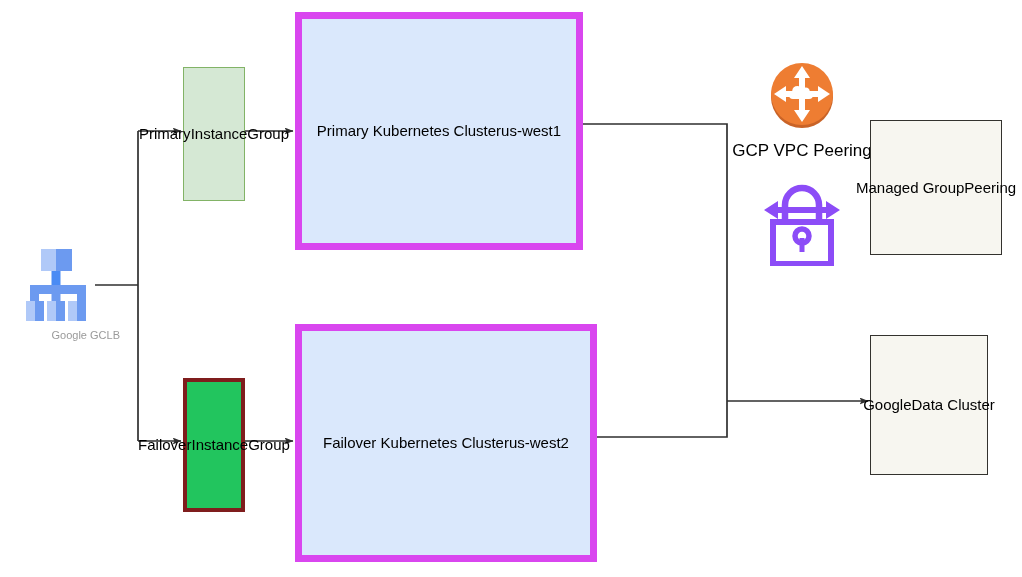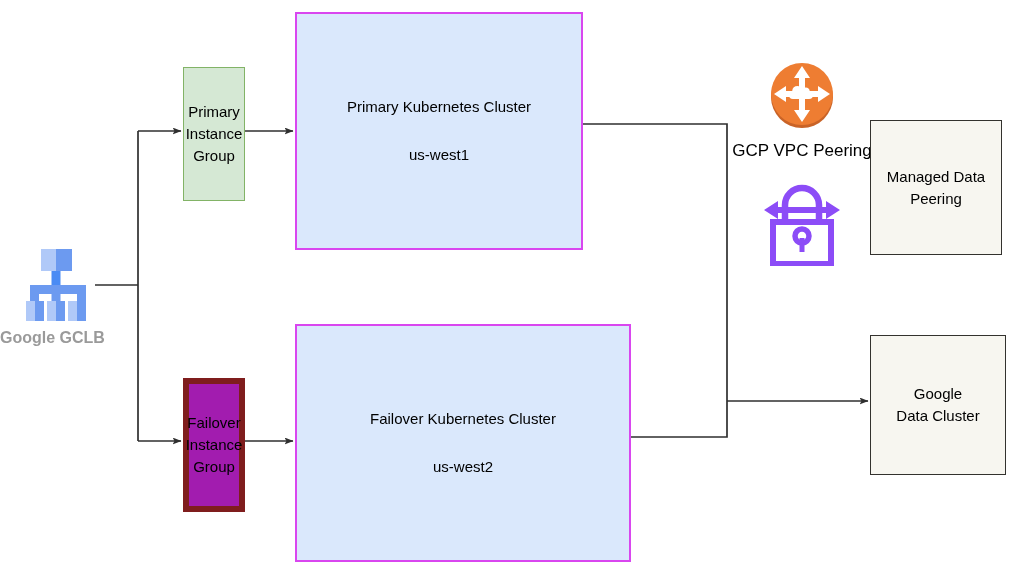--- a/index.html
+++ b/index.html
@@ -22,64 +22,64 @@
     position: absolute;
     left: 0;
     top: 0;
     width: 1022px;
     height: 577px;
   }
   .node {
     position: absolute;
     box-sizing: border-box;
     display: flex;
-    flex-direction: column;
+    flex-direction: row;
     align-items: center;
     justify-content: center;
     text-align: center;
     color: #000000;
     font-size: 15px;
     line-height: 1.45;
   }
   .node-line { display: block; white-space: nowrap; }
   .node-gap { height: 26px; }
 
   .box-green {
     background: #d5e8d4;
     border: 1px solid #82b366;
   }
   .box-red {
-    background: #a21caf;
-    border: 6px solid #7f1d1d;
+    background: #22c55e;
+    border: 4px solid #7f1d1d;
     text-align: center;
   }
   .box-blue {
     background: #dae8fc;
-    border: 2px solid #d946ef;
+    border: 7px solid #d946ef;
   }
   .box-cream {
     background: #f7f6f0;
     border: 1px solid #33322e;
   }
 
   .icon-wrap {
     position: absolute;
   }
   .icon-label {
     position: absolute;
     text-align: center;
     font-size: 17px;
     color: #000000;
     white-space: nowrap;
   }
   .gclb-label {
     position: absolute;
-    text-align: left;
-    font-size: 16px;
-    font-weight: bold;
+    text-align: right;
+    font-size: 11px;
+    font-weight: normal;
     color: #9a9a9a;
     white-space: nowrap;
   }
 </style>
 </head>
 <body>
 
 <div id="canvas">
 
   <svg class="svg-layer" viewBox="0 0 1022 577" xmlns="http://www.w3.org/2000/svg">
@@ -143,21 +143,21 @@
     <span class="node-line">Instance</span>
     <span class="node-line">Group</span>
   </div>
 
   <div class="node box-blue" style="left:295px; top:12px; width:288px; height:238px;">
     <span class="node-line">Primary Kubernetes Cluster</span>
     <span class="node-gap"></span>
     <span class="node-line">us-west1</span>
   </div>
 
-  <div class="node box-blue" style="left:295px; top:324px; width:336px; height:238px;">
+  <div class="node box-blue" style="left:295px; top:324px; width:302px; height:238px;">
     <span class="node-line">Failover Kubernetes Cluster</span>
     <span class="node-gap"></span>
     <span class="node-line">us-west2</span>
   </div>
 
   <div class="icon-wrap" style="left:769px; top:61px; width:66px; height:68px;">
     <svg width="66" height="68" viewBox="0 0 66 68" xmlns="http://www.w3.org/2000/svg">
       <ellipse cx="33" cy="36" rx="31" ry="31" fill="#c96327"></ellipse>
       <circle cx="33" cy="33" r="31" fill="#ee7d32"></circle>
       <g fill="#ffffff">
@@ -186,22 +186,22 @@
       <rect x="12" y="50" width="58" height="42" fill="none" stroke="#8c4cf7" stroke-width="6"></rect>
 
       <circle cx="41" cy="64" r="7" fill="none" stroke="#8c4cf7" stroke-width="5.5"></circle>
       <rect x="38.5" y="66" width="5" height="14" fill="#8c4cf7"></rect>
 
       <path d="M3 38 L17 29 L17 35 L65 35 L65 29 L79 38 L65 47 L65 41 L17 41 L17 47 Z" fill="#8c4cf7"></path>
     </svg>
   </div>
 
   <div class="node box-cream" style="left:870px; top:120px; width:132px; height:135px;">
-    <span class="node-line">Managed Data</span>
+    <span class="node-line">Managed Group</span>
     <span class="node-line">Peering</span>
   </div>
 
-  <div class="node box-cream" style="left:870px; top:335px; width:136px; height:140px;">
+  <div class="node box-cream" style="left:870px; top:335px; width:118px; height:140px;">
     <span class="node-line">Google</span>
     <span class="node-line">Data Cluster</span>
   </div>
 
 </div>
 
 </body></html>

